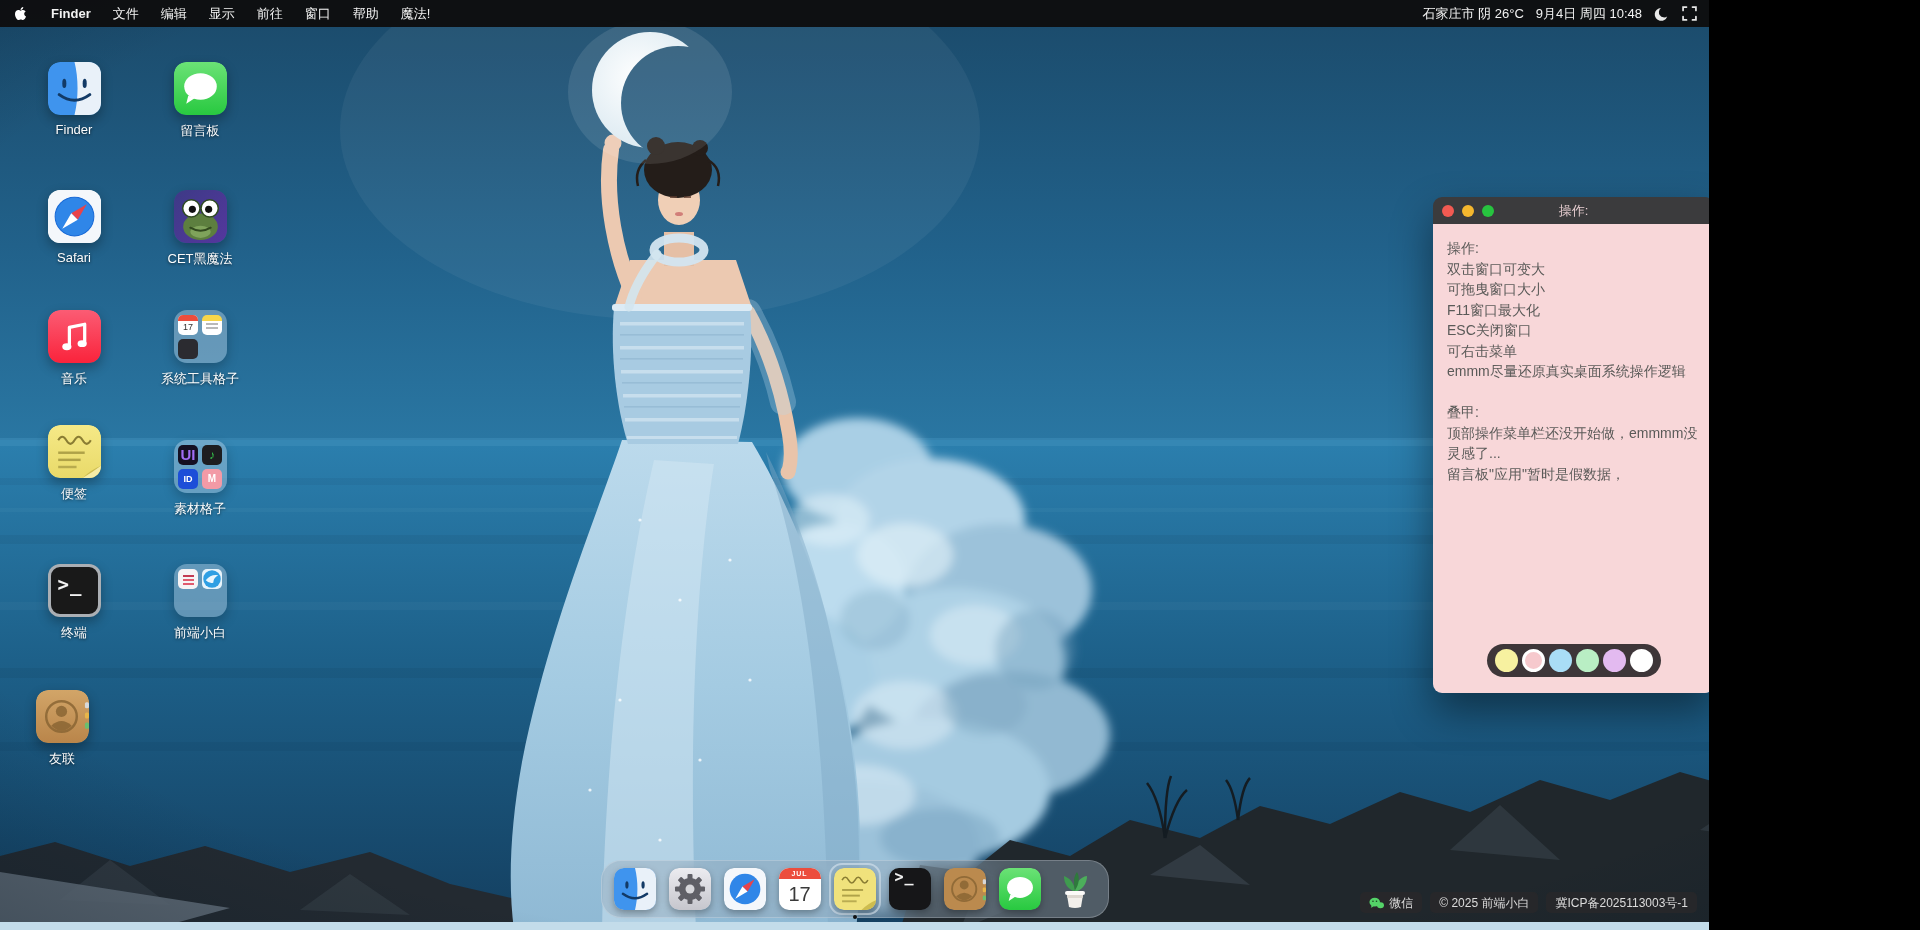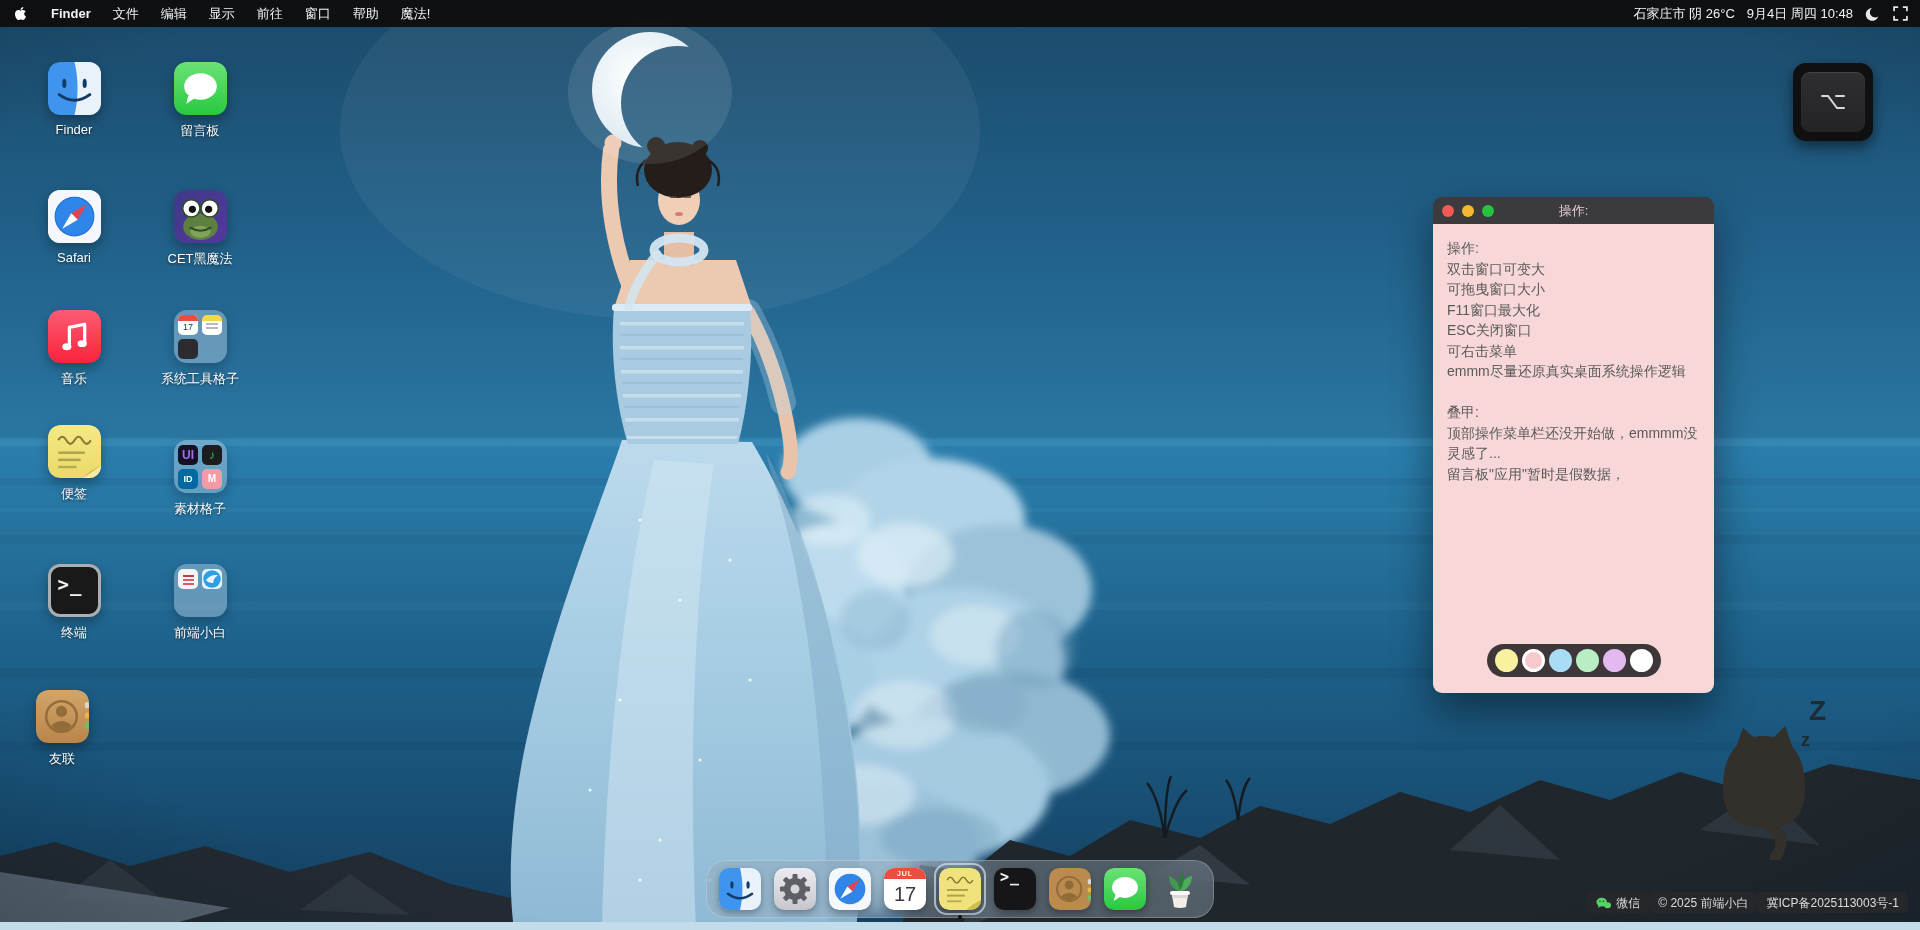--- a/index.html
+++ b/index.html
@@ -1,18 +1,18 @@
 <!DOCTYPE html>
 <html><head>
 <meta charset="utf-8">
 <style>
   * { margin:0; padding:0; box-sizing:border-box; }
   html,body { background:#000; }
   body { font-family:"Liberation Sans","DejaVu Sans",sans-serif; }
-  .screen { position:relative; width:1920px; height:930px; overflow:hidden; background:#17506f;text-decoration:underline; }
+  .screen { position:relative; width:1709px; height:930px; overflow:hidden; background:#17506f;text-decoration:underline; }
 
   
   .wallpaper { position:absolute; inset:0; width:1920px; height:930px; display:block; }
 
   
   .menubar { position:absolute; top:0; left:0; right:0; height:27px; background:rgba(14,14,15,.96);
              display:flex; align-items:center; color:#f2f2f2; font-size:13px; z-index:60; padding:0 12px; }
   .menubar .left { display:flex; align-items:center; gap:22px; }
   .menubar .apple { display:flex; align-items:center; padding:0 2px; }
   .menubar .mitem { cursor:default; white-space:nowrap; }
@@ -33,23 +33,23 @@
   .mini { width:20px; height:20px; border-radius:5px; overflow:hidden; position:relative; display:flex; align-items:center; justify-content:center; }
   .mini-cal { background:#fff; flex-direction:column; display:flex; }
   .mini-cal .mc-head { height:6px; background:#ec4d3d; width:100%; }
   .mini-cal .mc-day { font-size:9px; color:#333; line-height:13px; text-align:center; }
   .mini-notes { background:linear-gradient(#f7d64a 0 30%, #fff 30%); flex-direction:column; }
   .mini-notes i { display:block; width:12px; height:1.5px; background:#b9b9b9; margin-top:2.5px; }
   .mini-calc { background:#2b2b30; display:grid; grid-template-columns:repeat(3,4px); grid-auto-rows:4px; gap:1.5px; place-content:center; }
   .mini-calc i { background:#dedee2; border-radius:1px; }
   .mini-calc i.o { background:#ff9f0a; }
   .tile-txt { font-weight:bold; }
-  .mini-ui { background:#151022; color:#a06df5; font-size:12px; }
+  .mini-ui { background:#151022; color:#a06df5; font-size:15px; }
   .mini-note { background:#1d1d20; color:#35c24a; font-size:12px; }
-  .mini-id { background:#0369a1; color:#fff; font-size:9px; }
+  .mini-id { background:#1d4ed8; color:#fff; font-size:9px; }
   .mini-m  { background:#f29aa6; color:#fff; font-size:10px; }
   .mini-doc { background:#f6f3f5; flex-direction:column; }
   .mini-doc i { display:block; width:11px; height:1.5px; background:#e05a6e; margin-top:2.5px; }
   .mini-doc i:first-child { background:#c23a52; }
 
   
   .note-window { position:absolute; left:1433px; top:197px; width:281px; height:496px; border-radius:9px;
                  box-shadow:0 18px 40px rgba(0,0,0,.45); z-index:40; overflow:hidden; display:flex; flex-direction:column; }
   .note-titlebar { height:27px; background:#3b3b3d; display:flex; align-items:center; padding:0 9px; position:relative; flex:0 0 auto; }
   .tl { width:12px; height:12px; border-radius:50%; margin-right:8px; cursor:pointer; }
@@ -80,21 +80,21 @@
   .dkicon svg { display:block; width:100%; height:100%; }
   .sel-ring { position:absolute; inset:-5px; border:2px solid rgba(200,216,230,.8); border-radius:13px; pointer-events:none; }
   .run-dot { position:absolute; left:50%; bottom:-9px; transform:translateX(-50%); width:4px; height:4px; border-radius:50%; background:#111; }
   .dk-cal { background:#fff; display:flex; flex-direction:column; }
   .dk-cal .head { height:11px; background:#ec4d3d; color:#fff; font-size:7px; font-weight:bold; letter-spacing:1px; text-align:center; line-height:11px; }
   .dk-cal .day { flex:1; display:flex; align-items:center; justify-content:center; font-size:20px; color:#3a3a3a; }
   .dk-term { background:#161618; }
   .dk-term .term-glyph { font-size:15px; margin:5px 0 0 6px; }
 
   
-  .badges { position:absolute; right:12px; bottom:17px; display:flex; z-index:55;align-items:center; }
+  .badges { position:absolute; right:12px; bottom:17px; display:flex; gap:8px; z-index:55;align-items:center; }
   .badge { background:rgba(40,40,42,.88); color:#dcdcdc; font-size:12px; line-height:20px; height:21px;
            padding:0 9px; border-radius:5px; display:flex; align-items:center; gap:5px; white-space:nowrap; cursor:pointer; }
   .bottom-strip { position:absolute; left:0; right:0; bottom:0; height:8px; background:#c3dcea; z-index:70; }
 </style>
 </head>
 <body>
 
 <div class="screen">
 
   <svg class="wallpaper" viewBox="0 0 1920 930" preserveAspectRatio="none">

